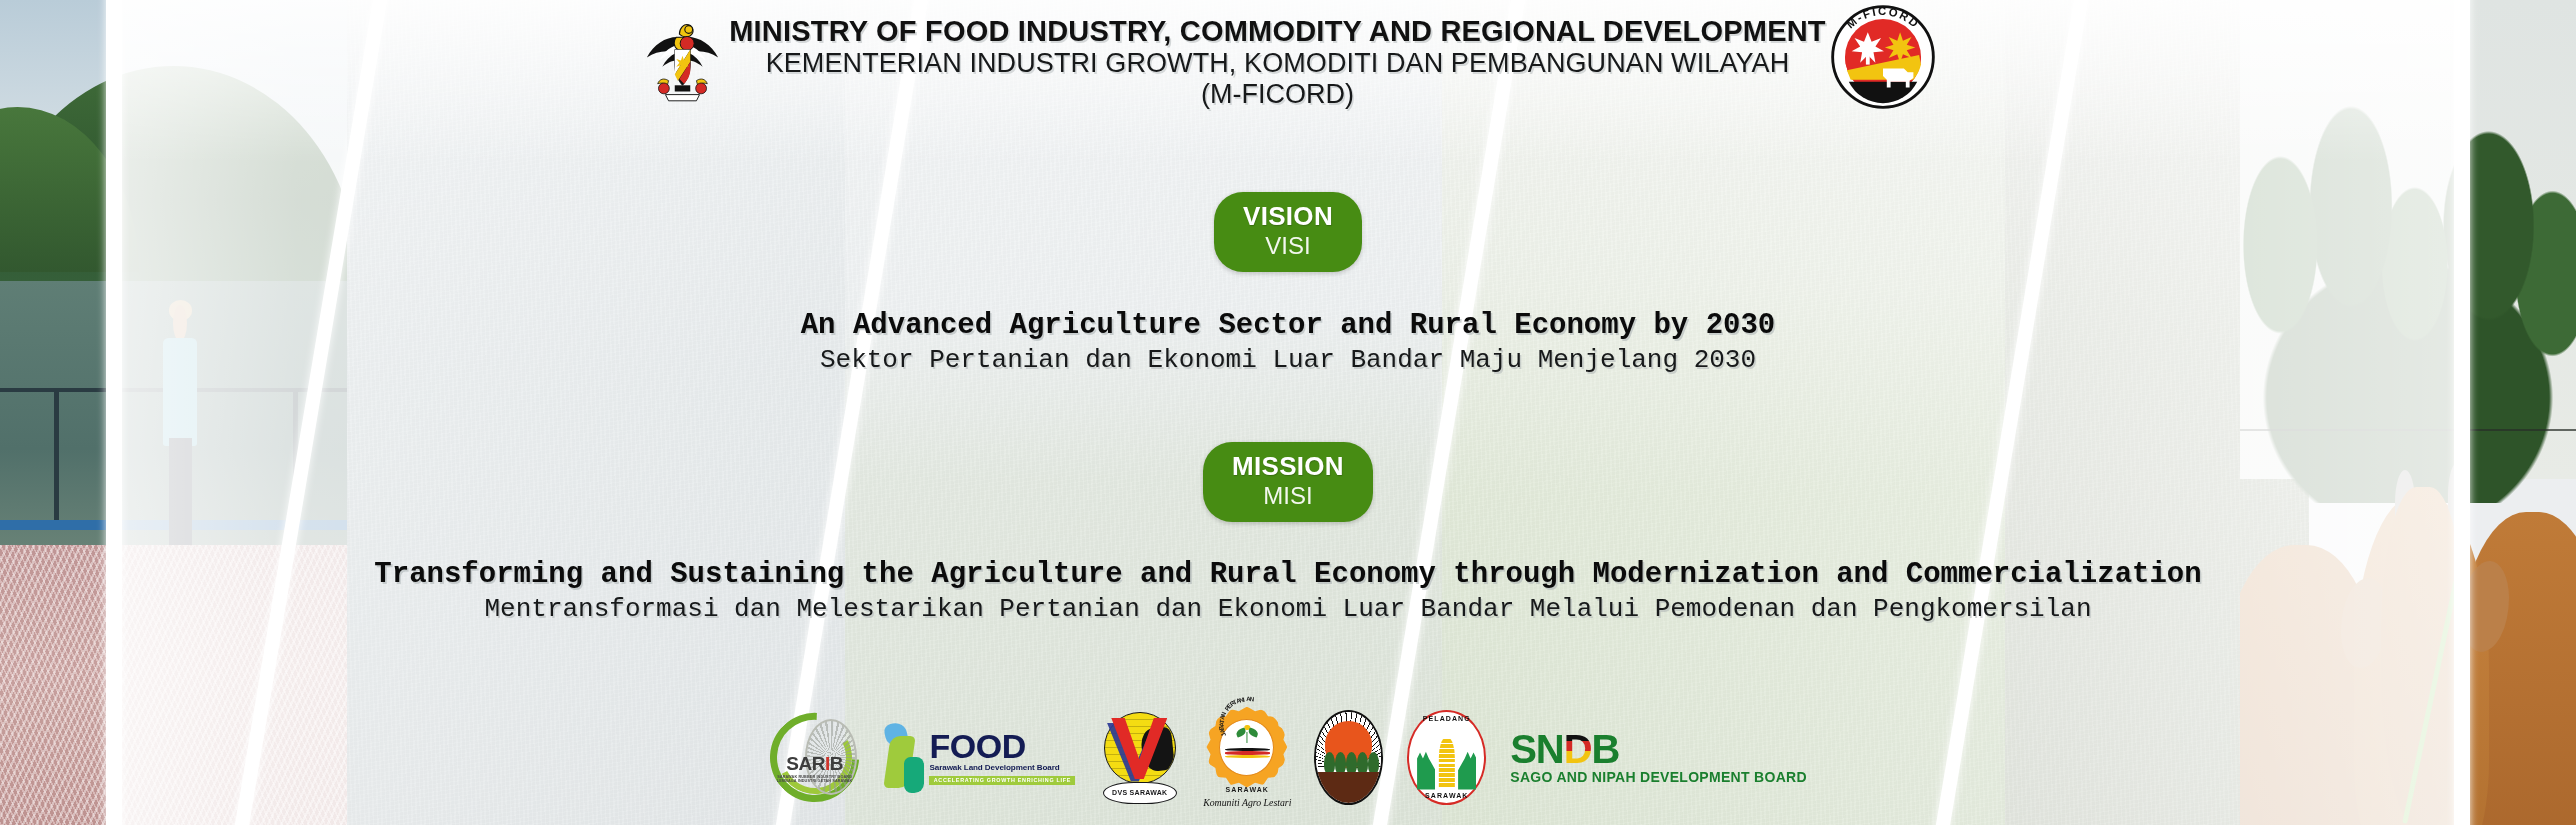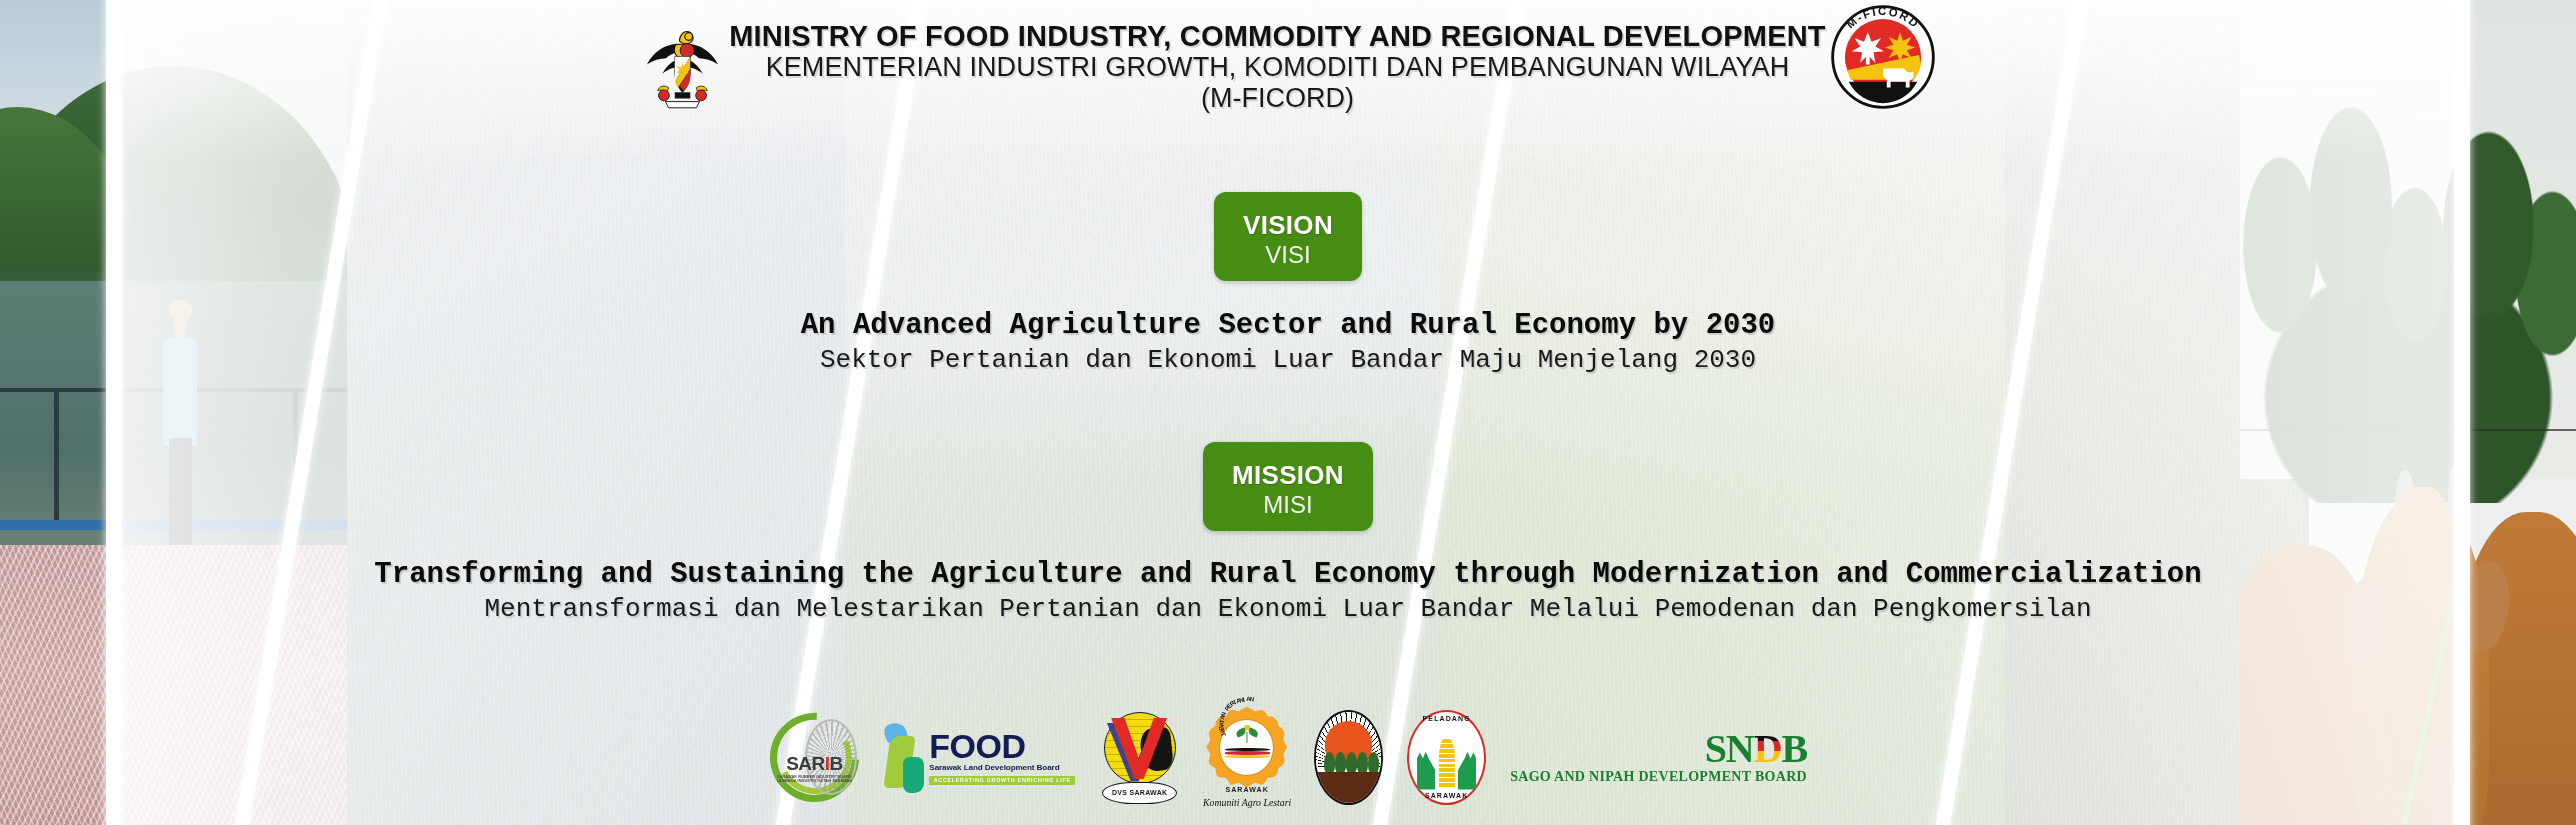--- a/index.html
+++ b/index.html
@@ -107,38 +107,38 @@
   .slash-s3 { left:845px; }
   .slash-s4 { left:1442px; }
   .slash-s5 { left:2005px; }
   .slash-s6 { right:106px; width:16.3px; transform:none; }
 
   
   .content { position:absolute; inset:0; }
 
   
   .header { position:absolute; top:4.3px; left:0; right:0;
-    display:flex; align-items:flex-end; justify-content:center; gap:0; }
+    display:flex; align-items:center; justify-content:center; gap:0; }
   .crest { width:93px; height:93px; flex:none; position:relative; margin-top:2.2px; }
   .mficord { width:114px; height:114px; flex:none; position:relative; margin-top:-4.3px; }
 
   .titles { text-align:center; padding-top:6.5px; }
   .title-en { font-size:29px; font-weight:bold; color:#111; letter-spacing:0.2px;
     text-shadow:1.6px 1.6px 0 rgba(180,185,188,.55); white-space:nowrap; line-height:1.12; }
   .title-ms { font-size:27px; font-weight:normal; color:#17191a; letter-spacing:0.1px;
     text-shadow:1.6px 1.6px 0 rgba(180,185,188,.5); white-space:nowrap; line-height:1.14; }
   .title-abbr { font-size:27px; font-weight:normal; color:#17191a;
     text-shadow:1.6px 1.6px 0 rgba(180,185,188,.5); line-height:1.14; }
 
   
   .pill-wrap { position:absolute; left:0; right:0; text-align:center; }
   .pill-vision { top:192px; }
   .pill-mission { top:442px; }
-  .pill { display:inline-block; background:#478c13; border-radius:12px;
-    padding:18px 29px 12px; min-width:126px;
+  .pill { display:inline-block; background:#478c13; border-radius:29px;
+    padding:9px 29px 12px; min-width:126px;
     box-shadow:0 1.6px 4.3px rgba(0,0,0,.18); }
   .pill-en { font-size:26px; font-weight:bold; color:#fff; line-height:1.18;
     letter-spacing:0.3px; text-shadow:0.5px 1.1px 1.1px rgba(0,0,0,.22); }
   .pill-ms { font-size:24px; font-weight:normal; color:#f2f7ee; line-height:1.18; }
 
   .stmt { position:absolute; left:0; right:0; text-align:center;font-family:Liberation Mono, monospace; }
   .stmt-vision { top:309px; }
   .stmt-mission { top:558px; }
   .stmt-en { font-size:29px; font-weight:bold; color:#0b0b0b;
     text-shadow:1.6px 1.6px 0 rgba(170,176,178,.55); line-height:1.2; white-space:nowrap; }
@@ -259,21 +259,21 @@
   .pel-hr { right:0; clip-path:polygon(100% 26%,84% 12%,68% 26%,52% 10%,36% 26%,0 54%,0 100%,100% 100%); }
   .pel-wheat { position:absolute; left:50%; transform:translateX(-50%); bottom:2.2px;
     width:16.3px; height:49px; background:
       repeating-linear-gradient(0deg, #f2c410 0 3.8px, #fff 3.8px 4.9px); border-radius:40% 40% 0 0; }
   .pel-top { position:absolute; left:0; right:0; top:5.4px; text-align:center;
     font-size:7px; font-weight:bold; color:#111; letter-spacing:1.1px; }
   .pel-bot { position:absolute; left:0; right:0; bottom:5.4px; text-align:center;
     font-size:7px; font-weight:bold; color:#111; letter-spacing:1.1px; }
 
   
-  .sndb { text-align:right;font-family:Liberation Serif, serif; }
+  .sndb { text-align:left; }
   .sndb-big { font-size:40px; font-weight:bold; color:#1a7f2e; letter-spacing:-1.1px; line-height:.95; }
   .sndb-big .d { position:relative; display:inline-block; color:transparent;
     background:linear-gradient(180deg,#111 0 30%, #d42a25 30% 55%, #f2c410 55% 100%);
     -webkit-background-clip:text; background-clip:text; }
   .sndb-sub { font-size:14px; font-weight:bold; color:#1a7f2e; letter-spacing:0.3px; margin-top:1px; }
 
   
   .crest svg, .mficord svg { width:100%; height:100%; display:block; }
 </style>
 </head>

